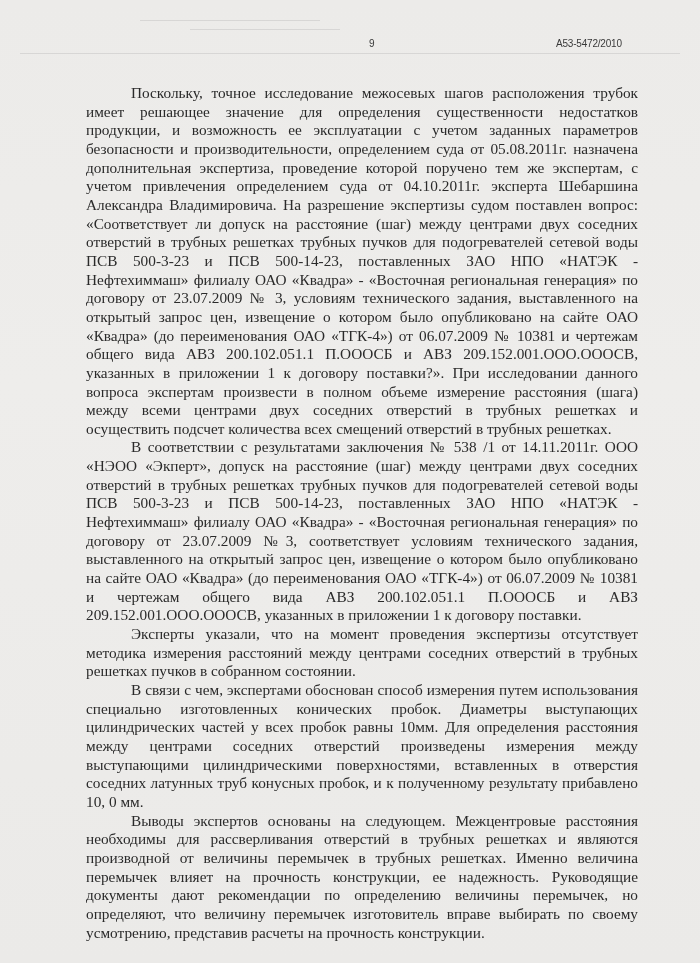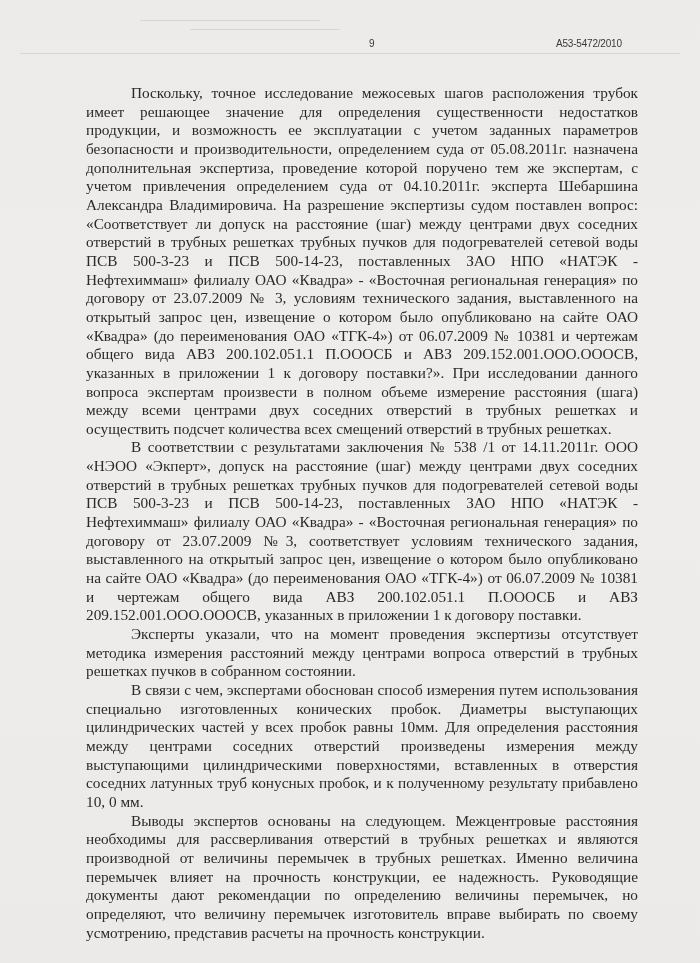--- a/index.html
+++ b/index.html
@@ -41,17 +41,17 @@
   <div class="bleed" style="left:140px; top:20px; width:180px;"></div>
   <div class="bleed" style="left:190px; top:29px; width:150px;"></div>
   <div class="bleed" style="left:20px; top:53px; width:660px;"></div>
 
   <div class="header-num">9</div>
   <div class="header-case">А53-5472/2010</div>
 
   <div class="body-text">
     <p>Поскольку, точное исследование межосевых шагов расположения трубок имеет решающее значение для определения существенности недостатков продукции, и возможность ее эксплуатации с учетом заданных параметров безопасности и производительности, определением суда от 05.08.2011г. назначена дополнительная экспертиза, проведение которой поручено тем же экспертам, с учетом привлечения определением суда от 04.10.2011г. эксперта Шебаршина Александра Владимировича. На разрешение экспертизы судом поставлен вопрос: «Соответствует ли допуск на расстояние (шаг) между центрами двух соседних отверстий в трубных решетках трубных пучков для подогревателей сетевой воды ПСВ 500-3-23 и ПСВ 500-14-23, поставленных ЗАО НПО «НАТЭК - Нефтехиммаш» филиалу ОАО «Квадра» - «Восточная региональная генерация» по договору от 23.07.2009 № 3, условиям технического задания, выставленного на открытый запрос цен, извещение о котором было опубликовано на сайте ОАО «Квадра» (до переименования ОАО «ТГК-4») от 06.07.2009 № 10381 и чертежам общего вида АВЗ 200.102.051.1 П.ОООСБ и АВЗ 209.152.001.ООО.ОООСВ, указанных в приложении 1 к договору поставки?». При исследовании данного вопроса экспертам произвести в полном объеме измерение расстояния (шага) между всеми центрами двух соседних отверстий в трубных решетках и осуществить подсчет количества всех смещений отверстий в трубных решетках.</p>
     <p>В соответствии с результатами  заключения № 538 /1 от 14.11.2011г. ООО «НЭОО «Экперт»,  допуск на расстояние (шаг) между центрами двух соседних отверстий в трубных решетках трубных пучков для подогревателей сетевой воды ПСВ 500-3-23 и ПСВ 500-14-23, поставленных ЗАО НПО «НАТЭК - Нефтехиммаш» филиалу ОАО «Квадра» - «Восточная региональная генерация» по договору от 23.07.2009 №3, соответствует условиям технического задания, выставленного на открытый запрос цен, извещение о котором было опубликовано на сайте ОАО «Квадра» (до переименования ОАО «ТГК-4») от 06.07.2009 № 10381 и чертежам общего вида АВЗ 200.102.051.1 П.ОООСБ и АВЗ 209.152.001.ООО.ОООСВ, указанных в приложении 1 к договору поставки.</p>
-    <p>Эксперты указали, что на момент проведения экспертизы отсутствует методика измерения расстояний между центрами вопроса отверстий в трубных решетках пучков в собранном состоянии.</p>
+    <p>Эксперты указали, что на момент проведения экспертизы отсутствует методика измерения расстояний между центрами соседних отверстий в трубных решетках пучков в собранном состоянии.</p>
     <p>В связи с чем,  экспертами  обоснован способ  измерения  путем использования специально изготовленных конических пробок. Диаметры выступающих цилиндрических частей у всех пробок равны 10мм. Для определения расстояния между центрами соседних отверстий произведены измерения между выступающими цилиндрическими поверхностями, вставленных в отверстия соседних латунных труб конусных пробок, и к полученному результату прибавлено 10, 0 мм.</p>
     <p>Выводы экспертов основаны на следующем. Межцентровые расстояния необходимы для рассверливания отверстий в трубных решетках и являются производной от величины перемычек в трубных решетках. Именно величина перемычек влияет на прочность конструкции, ее надежность. Руководящие документы дают рекомендации по определению величины перемычек, но определяют, что величину перемычек изготовитель вправе выбирать по своему усмотрению, представив расчеты на прочность конструкции.</p>
   </div>
 </div>
 
 </body></html>

